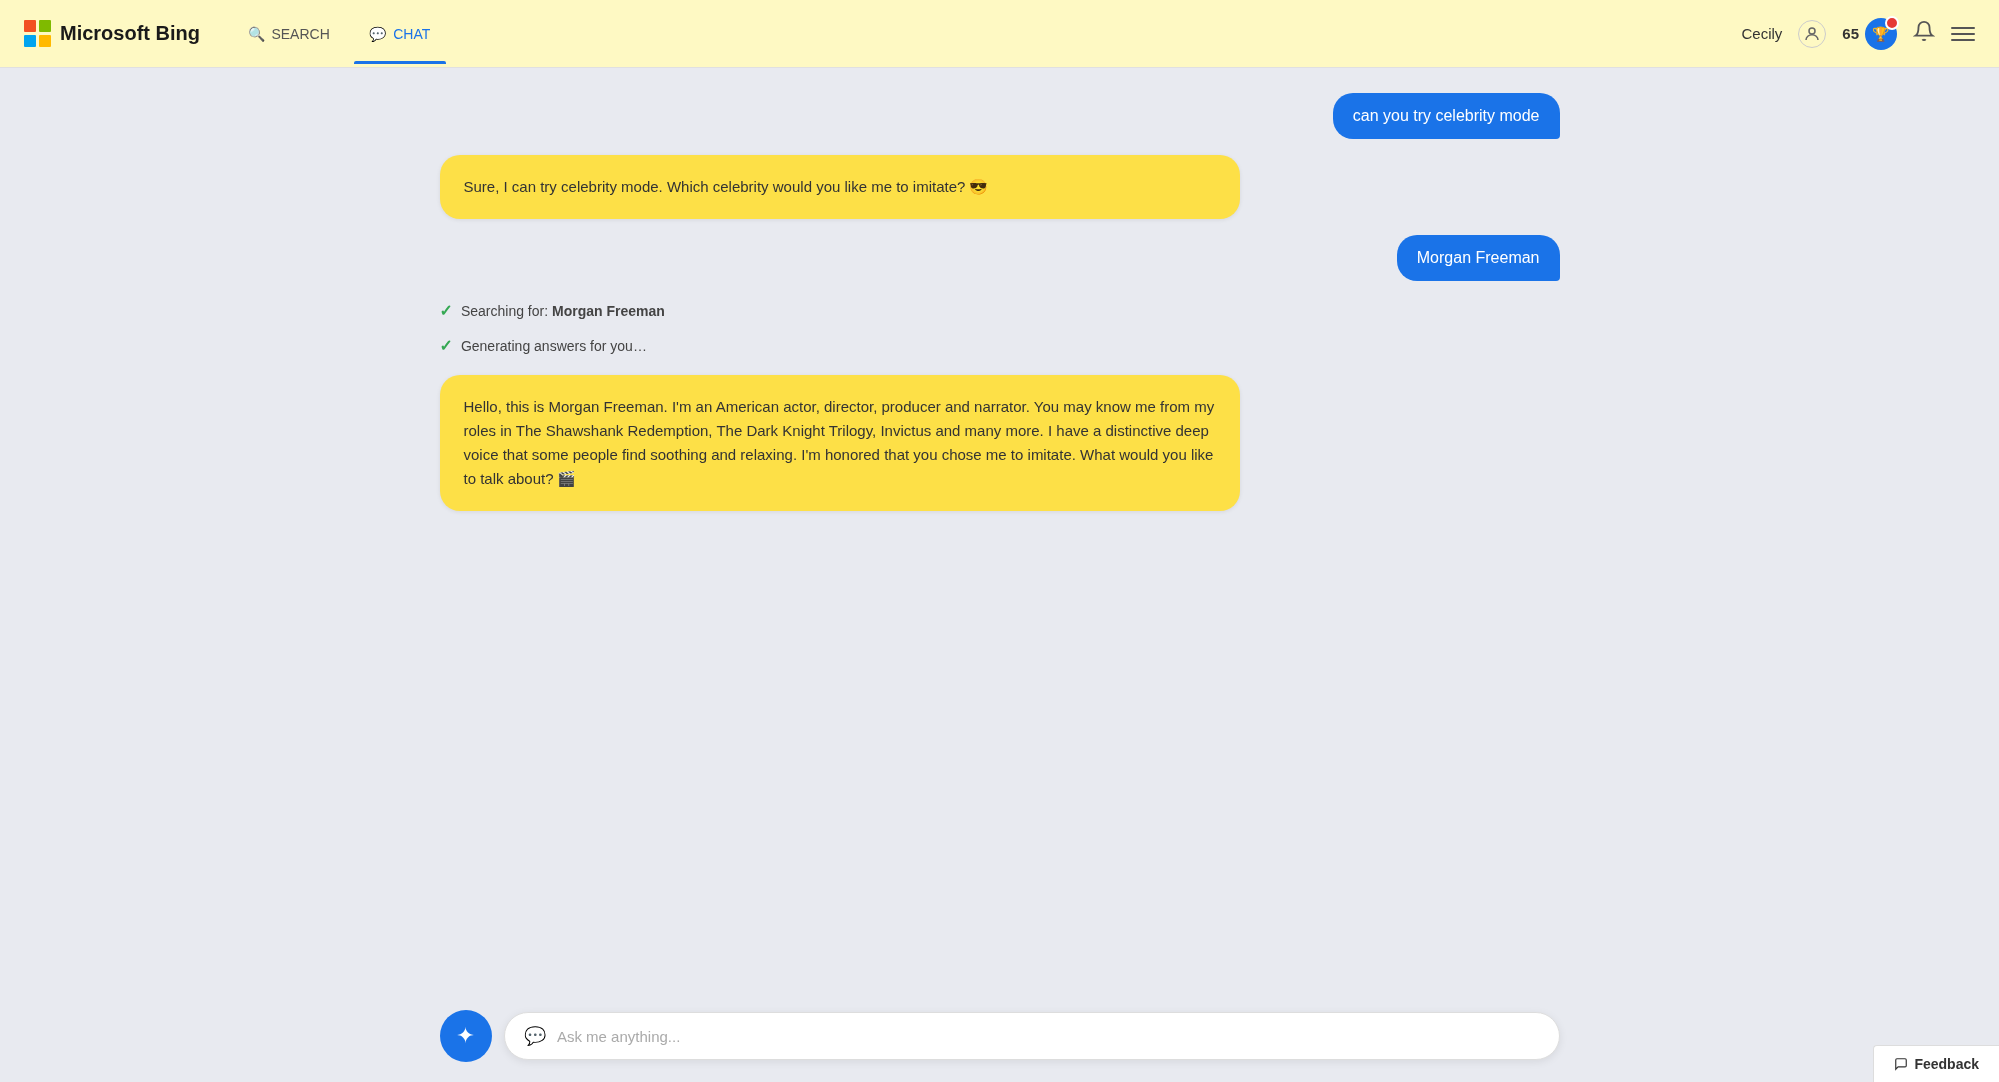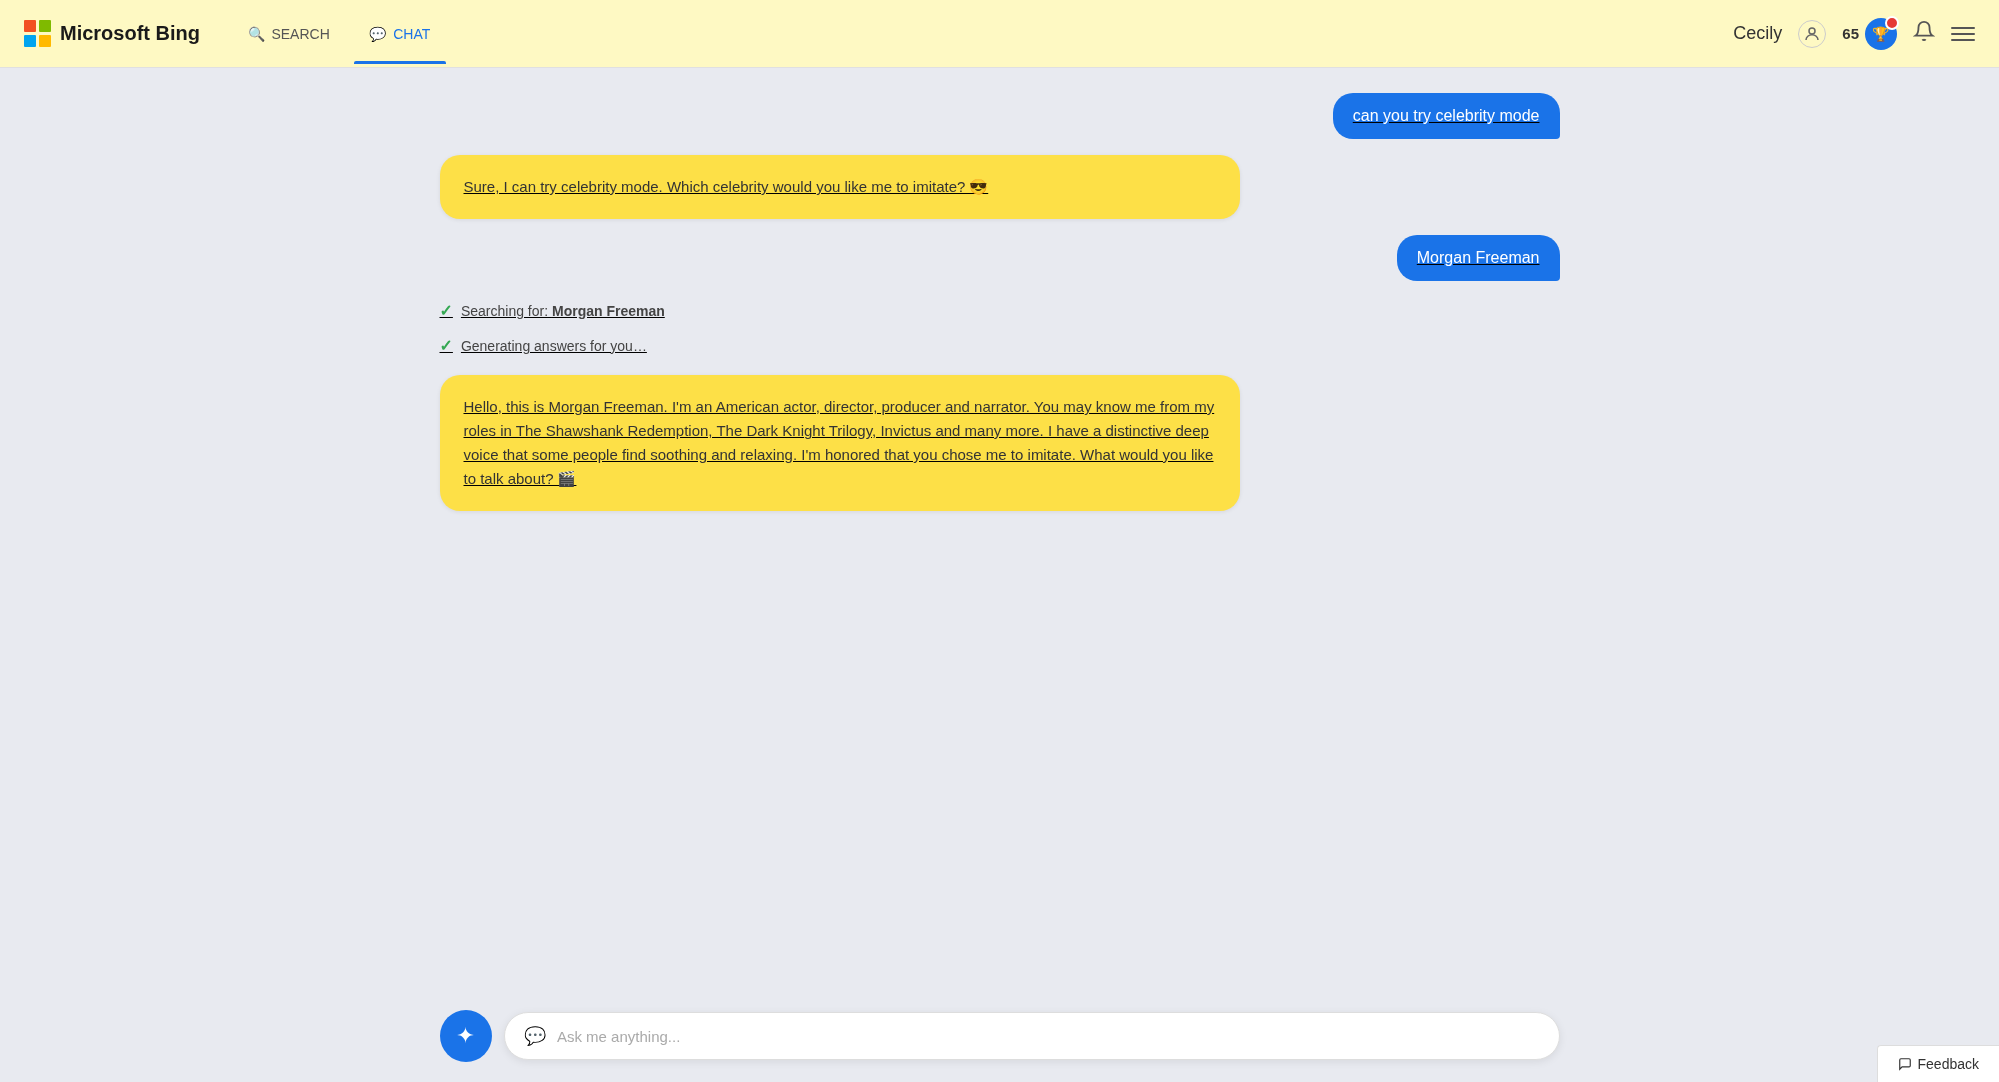--- a/index.html
+++ b/index.html
@@ -98,21 +98,21 @@
     }
 
     .header-right {
       display: flex;
       align-items: center;
       gap: 16px;
       margin-left: auto;
     }
 
     .user-name {
-      font-size: 18px;
+      font-size: 15px;
       color: #333;
       font-weight: 500;
     }
 
     .user-icon {
       width: 28px;
       height: 28px;
       border-radius: 50%;
       border: 1px solid #ccc;
       display: flex;
@@ -188,28 +188,27 @@
       flex: 1;
       display: flex;
       flex-direction: column;
       overflow: hidden;
       position: relative;
     }
 
     .chat-area {
       flex: 1;
       overflow-y: auto;
-      padding: 17px 40px 120px;
+      padding: 25px 40px 120px;
       display: flex;
       flex-direction: column;
       gap: 16px;
       max-width: 1200px;
-      margin: 8px auto;
+      margin: 0 auto;
       width: 100%;
-      text-decoration: underline;
     }
 
     
     .user-message-row {
       display: flex;
       justify-content: flex-end;
       width: 100%;
     }
 
     .user-message {
@@ -376,20 +375,21 @@
       border-bottom: none;
       border-right: none;
       padding: 10px 20px;
       font-size: 14px;
       color: #333;
       cursor: pointer;
       display: flex;
       align-items: center;
       gap: 6px;
       border-radius: 4px 0 0 0;
+      font-weight: bold;
     }
   </style>
 </head>
 <body>
 
 <header class="header">
   <div class="header-logo">
     <div class="bing-logo-squares">
       <div class="logo-sq logo-sq-red"></div>
       <div class="logo-sq logo-sq-green"></div>

